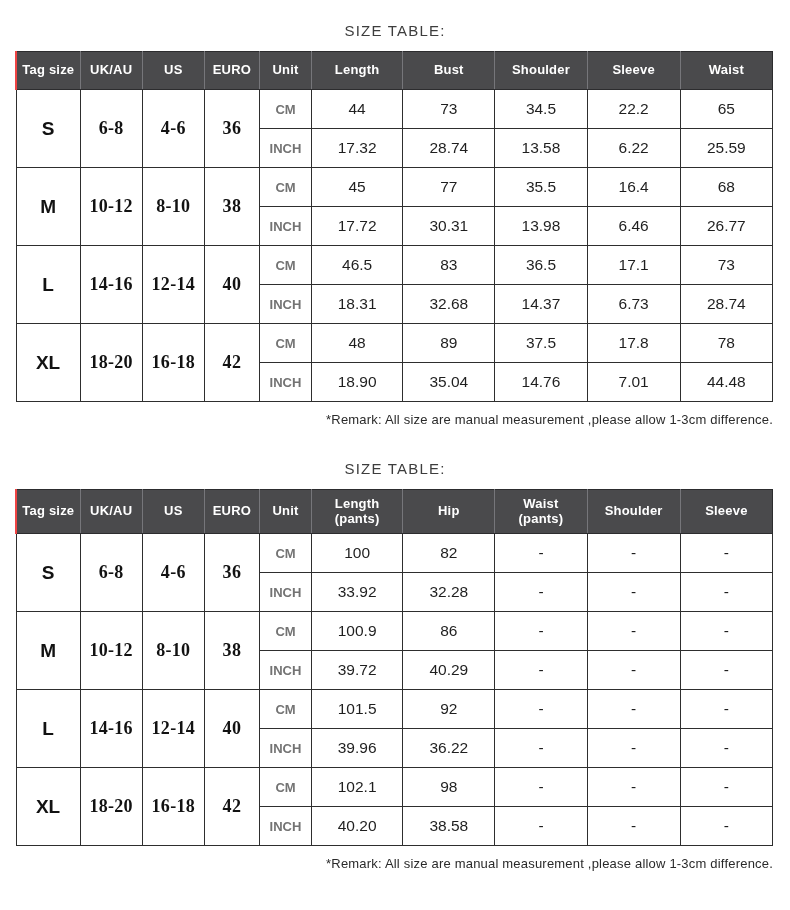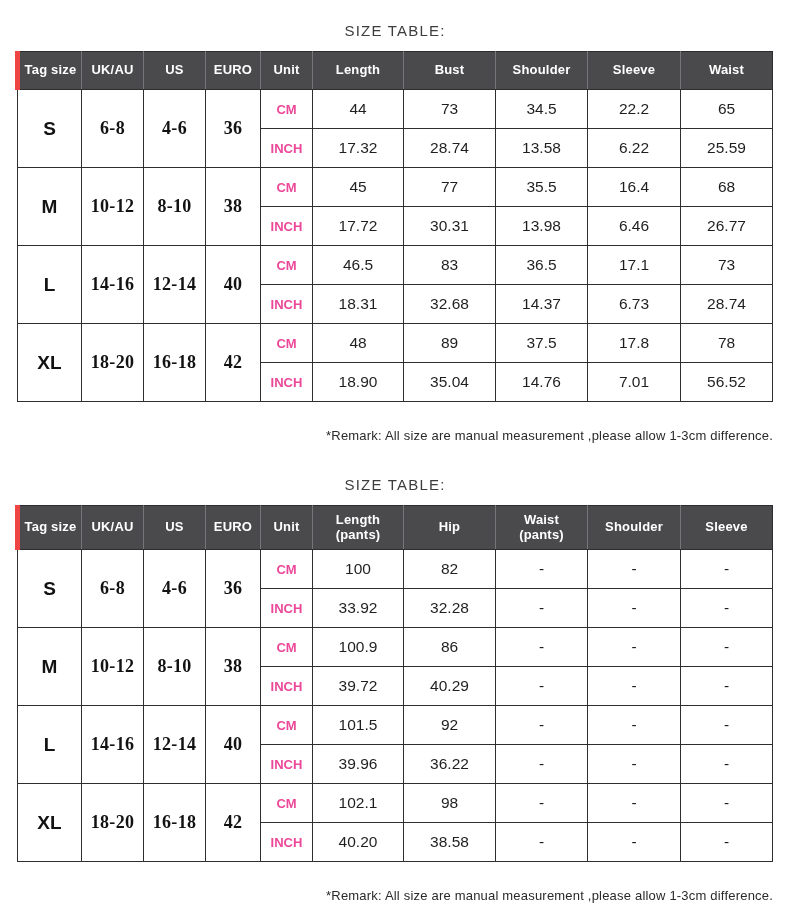--- a/index.html
+++ b/index.html
@@ -22,35 +22,35 @@
   .size-table th {
     background: #4a4a4c; color: #ffffff;
     font-size: 13px; font-weight: 700;
     border: 1px solid #76767a;
     border-top: 1px solid #2c2c2e;
     border-bottom: 1px solid #2c2c2e;
     height: 38px; text-align: center; vertical-align: middle;
     white-space: pre-line; line-height: 1.15;
     letter-spacing: 0.2px;
   }
-  .size-table th:first-child { border-left: 5px solid #ef4444; }
+  .size-table th:first-child { border-left: 2px solid #ef4444; }
   .size-table th:last-child  { border-right: 1px solid #2c2c2e; }
   .size-table-2 th { height: 44px; }
   .size-table td {
     border: 1px solid #2e2e2e;
     text-align: center; vertical-align: middle;
     font-size: 15.5px; height: 39px; color: #1f1f1f;
   }
   .size-table td.size-cell  { font-size: 19px; font-weight: 700; color: #121212; }
   .size-table td.range-cell { font-size: 18px; font-weight: 700; color: #121212; letter-spacing: 0.3px; font-family: Liberation Serif, serif; }
-  .size-table td.unit-cell  { font-size: 13px; font-weight: 700; color: #ec4899; margin-left: 36px; }
+  .size-table td.unit-cell  { font-size: 13px; font-weight: 700; color: #737373; margin-left: 36px; }
   .remark {
     width: 758px; text-align: right;
     font-size: 13px; color: #2a2a2a;
-    margin-top: 26px; letter-spacing: 0.2px;
+    margin-top: 10px; letter-spacing: 0.2px;
   }
 </style>
 </head>
 <body>
 
 <div class="page">
 
   <section class="table-block">
     <h2 class="table-title">SIZE TABLE:</h2>
 
@@ -157,21 +157,21 @@
           <td class="value-cell">37.5</td>
           <td class="value-cell">17.8</td>
           <td class="value-cell">78</td>
         </tr>
         <tr>
           <td class="unit-cell">INCH</td>
           <td class="value-cell">18.90</td>
           <td class="value-cell">35.04</td>
           <td class="value-cell">14.76</td>
           <td class="value-cell">7.01</td>
-          <td class="value-cell">56.52</td>
+          <td class="value-cell">44.48</td>
         </tr>
       </tbody>
     </table>
 
     <p class="remark">*Remark: All size are manual measurement ,please allow 1-3cm difference.</p>
   </section>
 
   <section class="table-block">
     <h2 class="table-title">SIZE TABLE:</h2>
 

